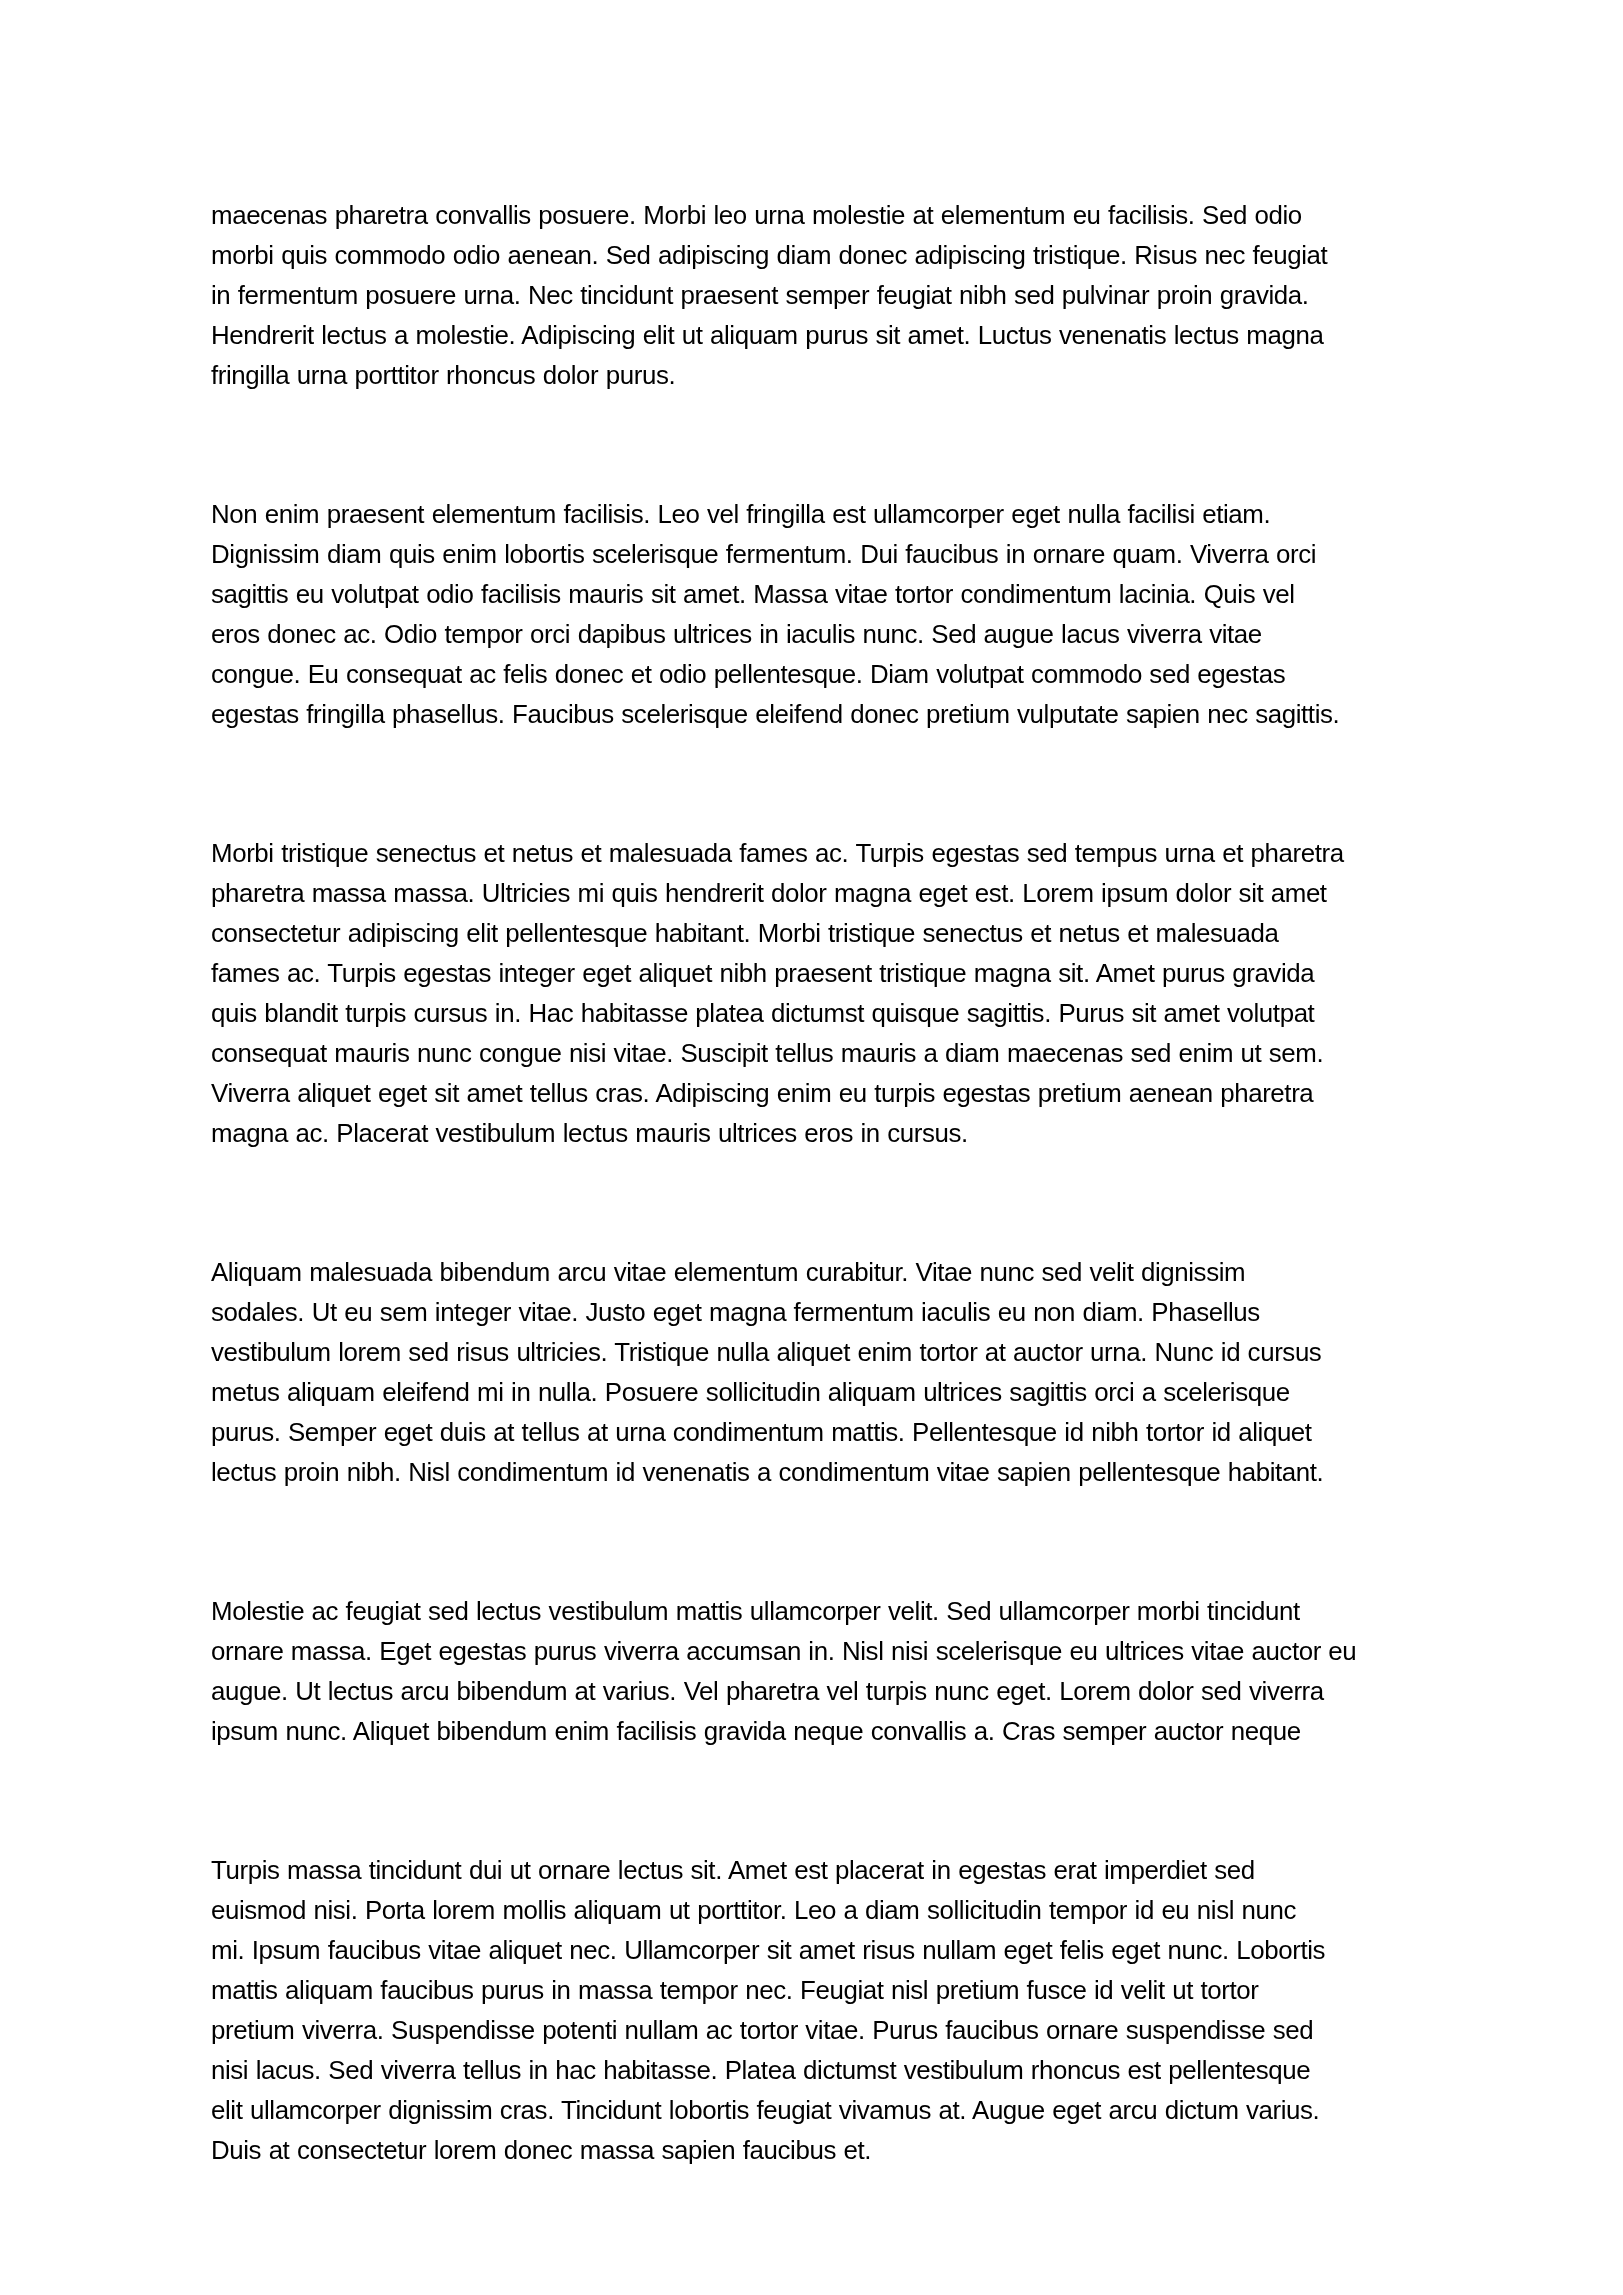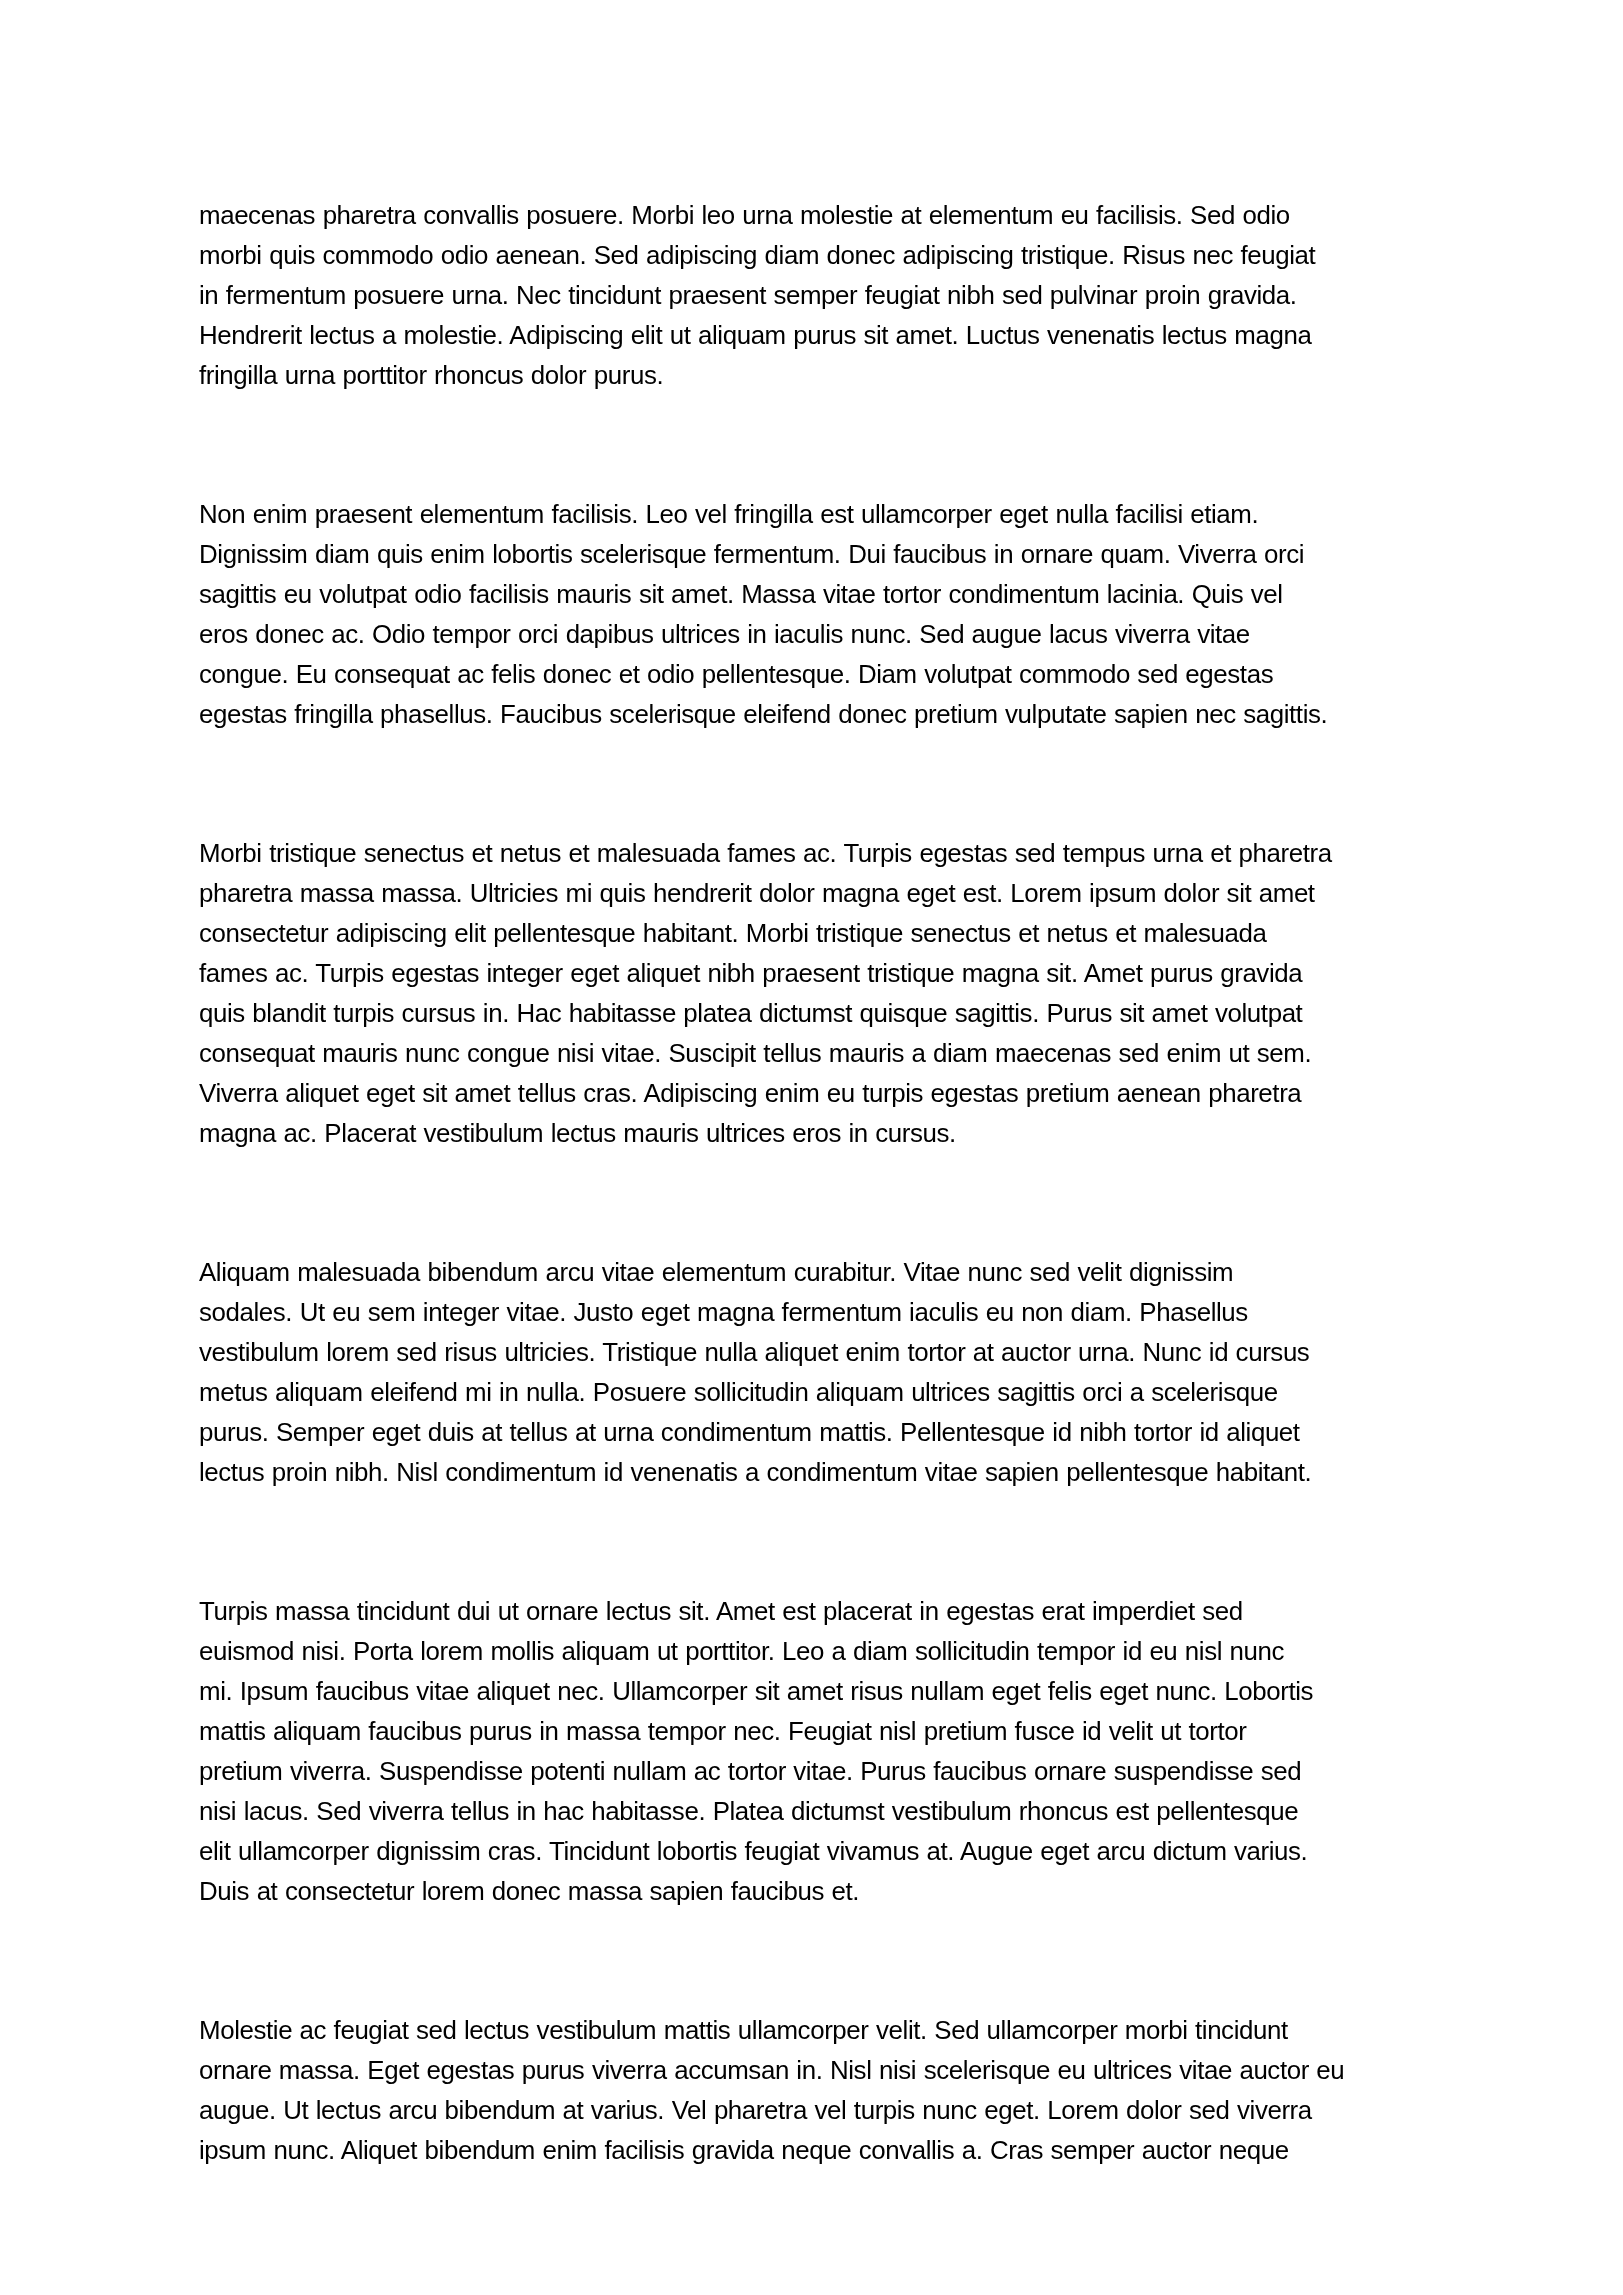--- a/index.html
+++ b/index.html
@@ -10,21 +10,21 @@
       top: 195px;
       width: 1243px;
       color: #000000;
       font-family: "Liberation Sans", sans-serif;
       font-size: 26px;
       line-height: 40px;
       letter-spacing: -0.4px;
       word-spacing: 0.7px;
     }
     .para {
-      margin: 0 0 99px 4px;
+      margin: 0 0 99px 16px;
       white-space: normal;
       transform-origin: left top;
     }
     .line { display: block; white-space: nowrap; }
   </style>
 </head>
 <body>
 
 <div class="page" id="page">
     <p class="para">
@@ -54,29 +54,29 @@
     </p>
     <p class="para">
       <span class="line" style="transform: scaleX(0.994737); transform-origin: left center;">Aliquam malesuada bibendum arcu vitae elementum curabitur. Vitae nunc sed velit dignissim</span>
       <span class="line" style="transform: scaleX(0.994737); transform-origin: left center;">sodales. Ut eu sem integer vitae. Justo eget magna fermentum iaculis eu non diam. Phasellus</span>
       <span class="line" style="transform: scaleX(0.994737); transform-origin: left center;">vestibulum lorem sed risus ultricies. Tristique nulla aliquet enim tortor at auctor urna. Nunc id cursus</span>
       <span class="line" style="transform: scaleX(0.994737); transform-origin: left center;">metus aliquam eleifend mi in nulla. Posuere sollicitudin aliquam ultrices sagittis orci a scelerisque</span>
       <span class="line" style="transform: scaleX(0.994737); transform-origin: left center;">purus. Semper eget duis at tellus at urna condimentum mattis. Pellentesque id nibh tortor id aliquet</span>
       <span class="line" style="transform: scaleX(0.994737); transform-origin: left center;">lectus proin nibh. Nisl condimentum id venenatis a condimentum vitae sapien pellentesque habitant.</span>
     </p>
     <p class="para">
+      <span class="line" style="transform: scaleX(0.994737); transform-origin: left center;">Molestie ac feugiat sed lectus vestibulum mattis ullamcorper velit. Sed ullamcorper morbi tincidunt</span>
+      <span class="line" style="transform: scaleX(0.994737); transform-origin: left center;">ornare massa. Eget egestas purus viverra accumsan in. Nisl nisi scelerisque eu ultrices vitae auctor eu</span>
+      <span class="line" style="transform: scaleX(0.994737); transform-origin: left center;">augue. Ut lectus arcu bibendum at varius. Vel pharetra vel turpis nunc eget. Lorem dolor sed viverra</span>
+      <span class="line" style="transform: scaleX(0.994737); transform-origin: left center;">ipsum nunc. Aliquet bibendum enim facilisis gravida neque convallis a. Cras semper auctor neque</span>
+    </p>
+    <p class="para">
       <span class="line" style="transform: scaleX(0.994737); transform-origin: left center;">Turpis massa tincidunt dui ut ornare lectus sit. Amet est placerat in egestas erat imperdiet sed</span>
       <span class="line" style="transform: scaleX(0.994737); transform-origin: left center;">euismod nisi. Porta lorem mollis aliquam ut porttitor. Leo a diam sollicitudin tempor id eu nisl nunc</span>
       <span class="line" style="transform: scaleX(0.994737); transform-origin: left center;">mi. Ipsum faucibus vitae aliquet nec. Ullamcorper sit amet risus nullam eget felis eget nunc. Lobortis</span>
       <span class="line" style="transform: scaleX(0.994737); transform-origin: left center;">mattis aliquam faucibus purus in massa tempor nec. Feugiat nisl pretium fusce id velit ut tortor</span>
       <span class="line" style="transform: scaleX(0.994737); transform-origin: left center;">pretium viverra. Suspendisse potenti nullam ac tortor vitae. Purus faucibus ornare suspendisse sed</span>
       <span class="line" style="transform: scaleX(0.994737); transform-origin: left center;">nisi lacus. Sed viverra tellus in hac habitasse. Platea dictumst vestibulum rhoncus est pellentesque</span>
       <span class="line" style="transform: scaleX(0.994737); transform-origin: left center;">elit ullamcorper dignissim cras. Tincidunt lobortis feugiat vivamus at. Augue eget arcu dictum varius.</span>
       <span class="line" style="transform: scaleX(0.994737); transform-origin: left center;">Duis at consectetur lorem donec massa sapien faucibus et.</span>
     </p>
-    <p class="para">
-      <span class="line" style="transform: scaleX(0.994737); transform-origin: left center;">Molestie ac feugiat sed lectus vestibulum mattis ullamcorper velit. Sed ullamcorper morbi tincidunt</span>
-      <span class="line" style="transform: scaleX(0.994737); transform-origin: left center;">ornare massa. Eget egestas purus viverra accumsan in. Nisl nisi scelerisque eu ultrices vitae auctor eu</span>
-      <span class="line" style="transform: scaleX(0.994737); transform-origin: left center;">augue. Ut lectus arcu bibendum at varius. Vel pharetra vel turpis nunc eget. Lorem dolor sed viverra</span>
-      <span class="line" style="transform: scaleX(0.994737); transform-origin: left center;">ipsum nunc. Aliquet bibendum enim facilisis gravida neque convallis a. Cras semper auctor neque</span>
-    </p>
   </div>
 
 
 </body></html>

